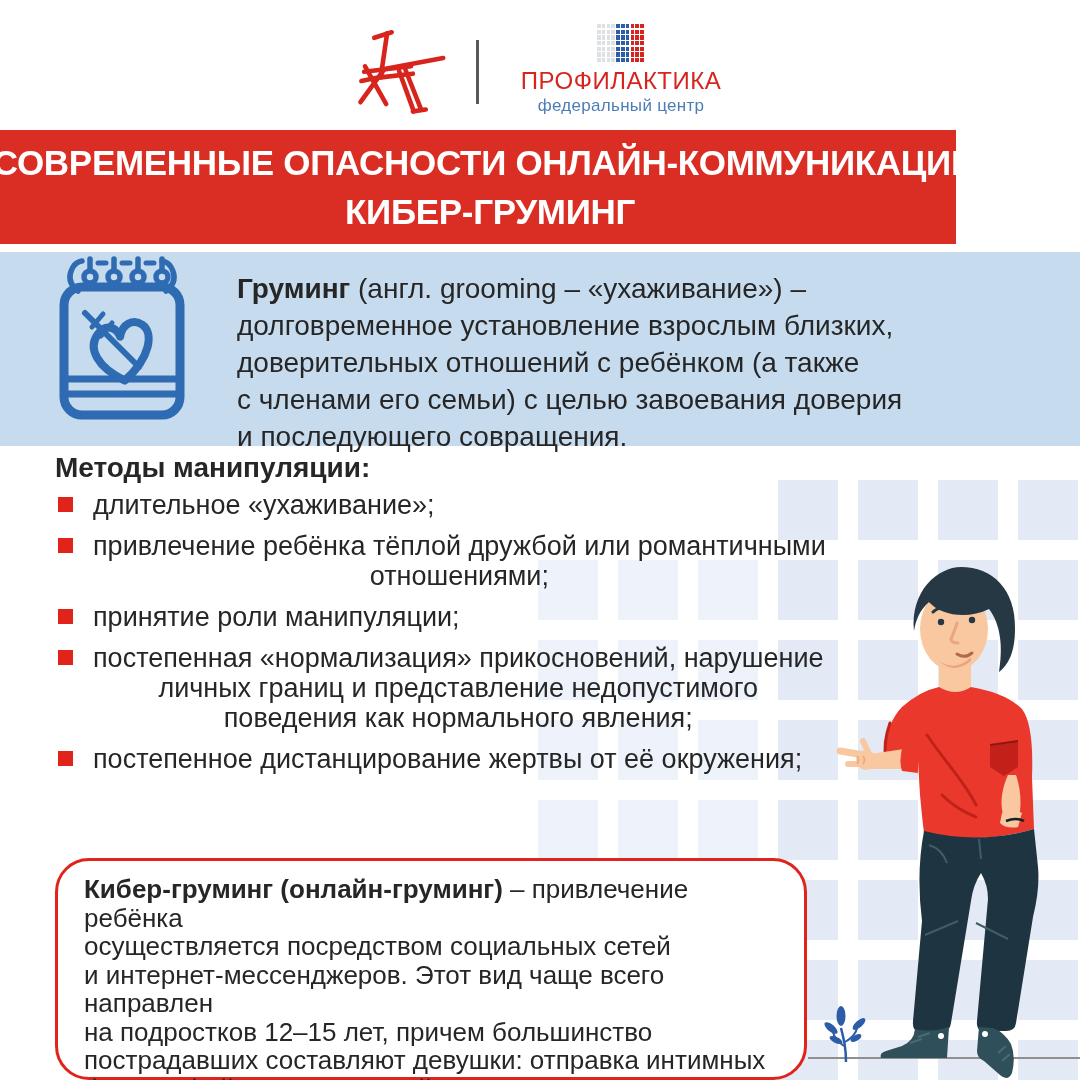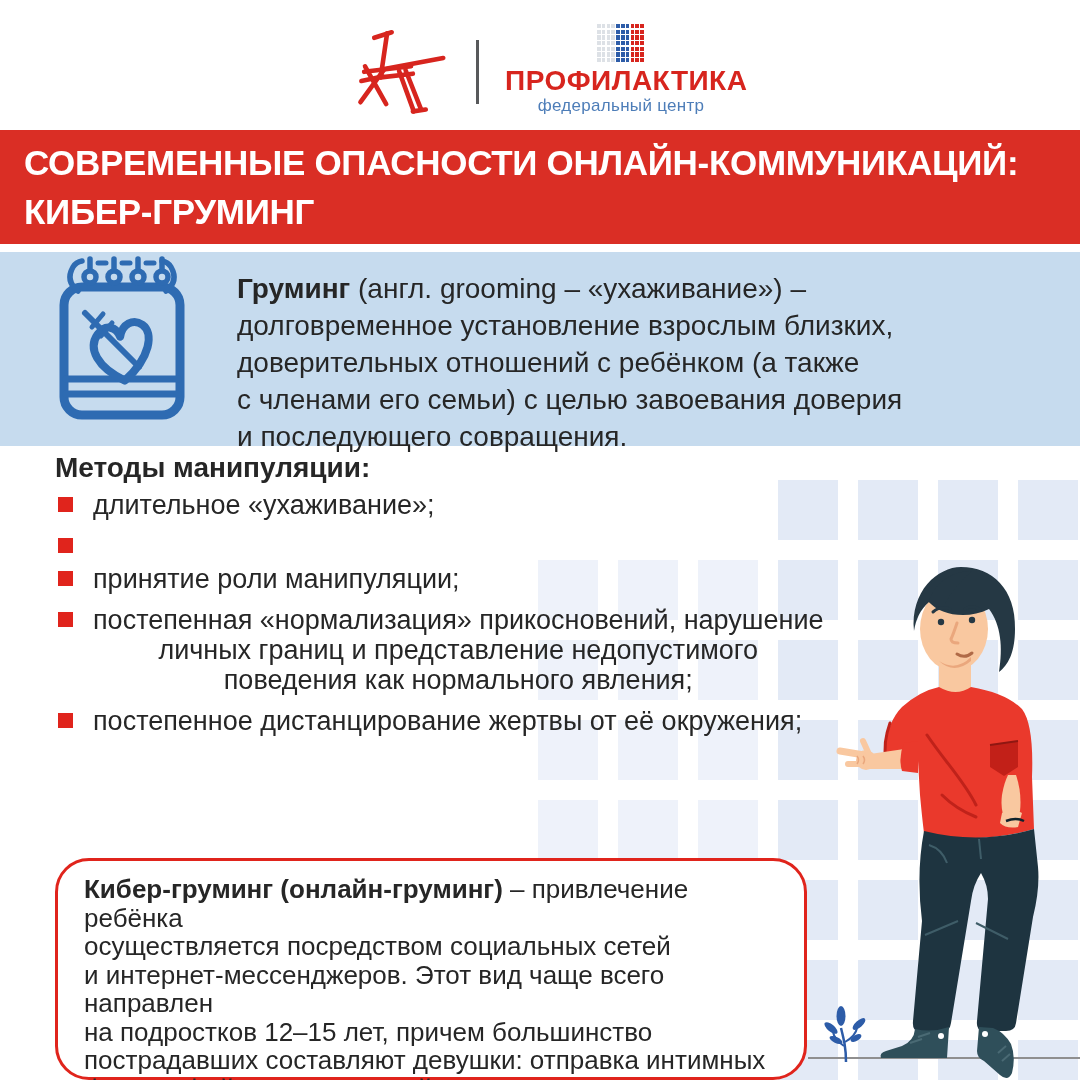--- a/index.html
+++ b/index.html
@@ -28,26 +28,26 @@
   
   .header { position:absolute; left:0; top:0; width:1080px; height:130px; background:#fff; z-index:3; }
   .chair-icon { position:absolute; left:354px; top:22px; }
   .header-divider { position:absolute; left:476px; top:40px; width:3px; height:64px; background:#58595b; }
   .brand { position:absolute; left:505px; top:24px; width:232px; text-align:center; }
   .brand-grid { width:48px; height:40px; margin:0 auto 2px auto;
                 background-image:
                   repeating-linear-gradient(to right, rgba(255,255,255,0) 0 3.6px, #fff 3.6px 4.8px),
                   repeating-linear-gradient(to bottom, rgba(255,255,255,0) 0 4.2px, #fff 4.2px 5.7px),
                   linear-gradient(to right, #dde1e6 0 19px, var(--logo-blue) 19px 33px, var(--logo-red) 33px 48px); }
-  .brand-title { font-size:28px; font-weight:bold; color:var(--logo-red); letter-spacing:0.5px; line-height:30px; }
+  .brand-title { font-size:24px; font-weight:normal; color:var(--logo-red); letter-spacing:0.5px; line-height:30px; }
   .brand-sub { font-size:17px; color:var(--subtitle-blue); letter-spacing:0.3px; line-height:20px; }
 
   
-  .banner { position:absolute; left:0; top:130px; width:1080px; height:114px; background:var(--accent-red);
-            display:flex; flex-direction:column; align-items:flex-start; justify-content:center; gap:9px; z-index:3;padding-left:24px; }
+  .banner { position:absolute; left:0; top:130px; width:956px; height:114px; background:var(--accent-red);
+            display:flex; flex-direction:column; align-items:center; justify-content:center; gap:9px; z-index:3;padding-left:24px; }
   .banner-line { font-size:35px; font-weight:bold; color:#fff; letter-spacing:-0.3px; white-space:nowrap; }
 
   
   .panel { position:absolute; left:0; top:252px; width:1080px; height:194px; background:var(--panel-blue); z-index:3; }
   .def-icon { position:absolute; left:57px; top:4px; }
   .def-text { position:absolute; left:237px; top:18px; width:815px;
               font-size:28px; line-height:37px; white-space:pre-line; color:var(--text-dark); }
   .b { font-weight:bold; }
 
   
@@ -134,21 +134,22 @@
     <p class="def-text"><span class="b">Груминг</span><span> (англ. grooming – «ухаживание») –
 долговременное установление взрослым близких,
 доверительных отношений с ребёнком (а также
 с членами его семьи) с целью завоевания доверия
 и последующего совращения.</span></p>
   </div>
 
   <div class="methods-title">Методы манипуляции:</div>
   <ul class="methods-list">
     <li><span class="sq"></span><span>длительное «ухаживание»;</span></li>
-    <li><span class="sq"></span></li>
+    <li><span class="sq"></span><span>привлечение ребёнка тёплой дружбой или романтичными
+отношениями;</span></li>
     <li><span class="sq"></span><span>принятие роли манипуляции;</span></li>
     <li><span class="sq"></span><span>постепенная «нормализация» прикосновений, нарушение
 личных границ и представление недопустимого
 поведения как нормального явления;</span></li>
     <li><span class="sq"></span><span>постепенное дистанцирование жертвы от её окружения;</span></li>
   </ul>
 
   <div class="callout"><span class="b">Кибер-груминг (онлайн-груминг)</span><span> – привлечение ребёнка
 осуществляется посредством социальных сетей
 и интернет-мессенджеров. Этот вид чаще всего направлен

